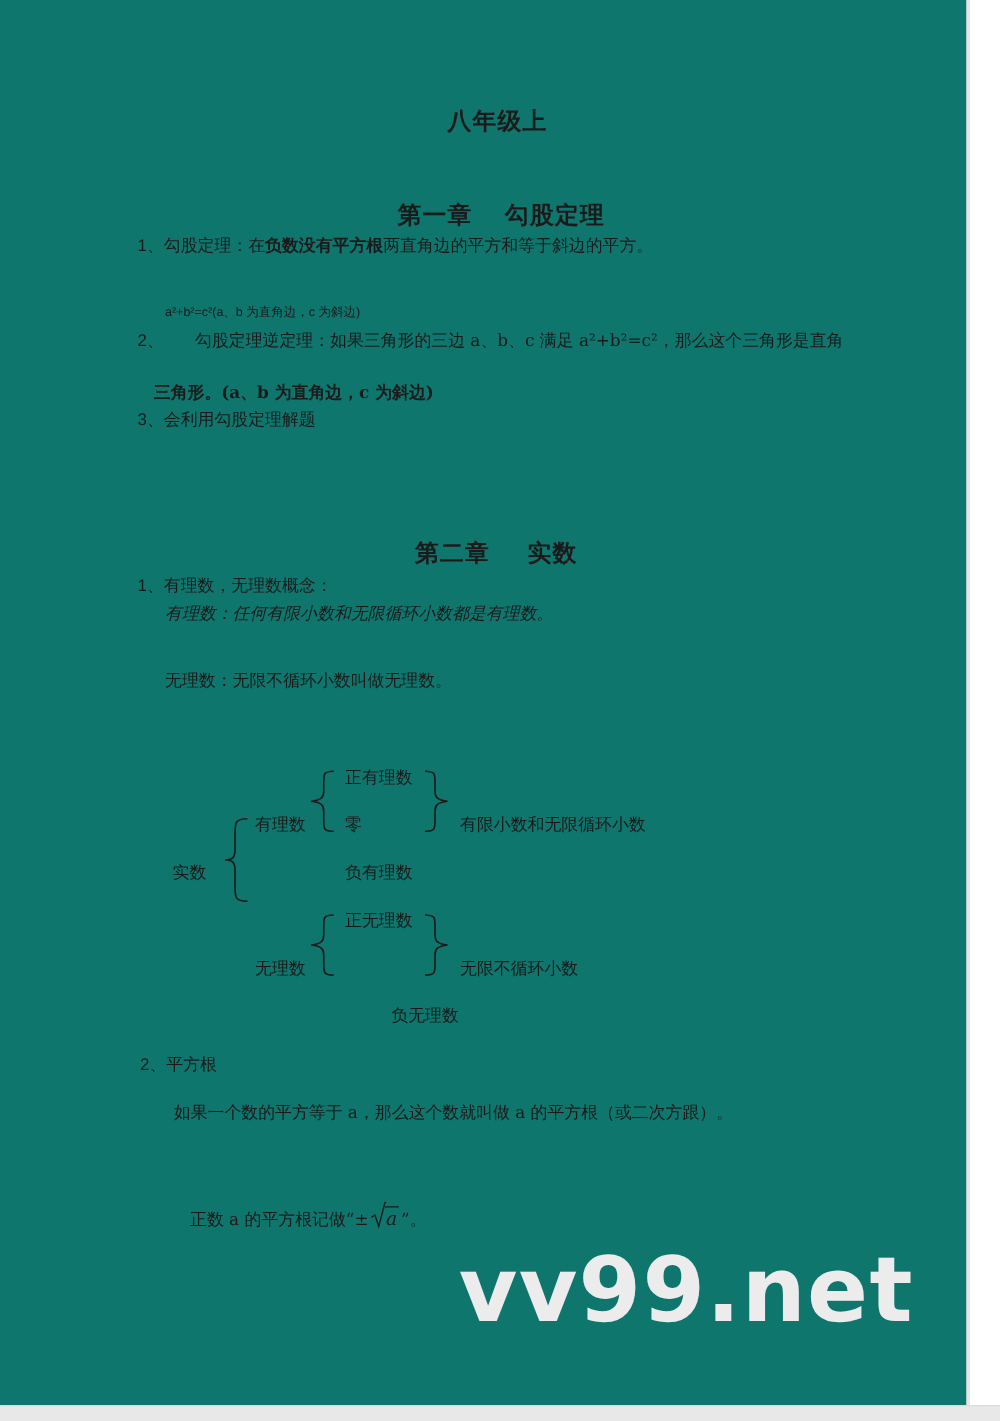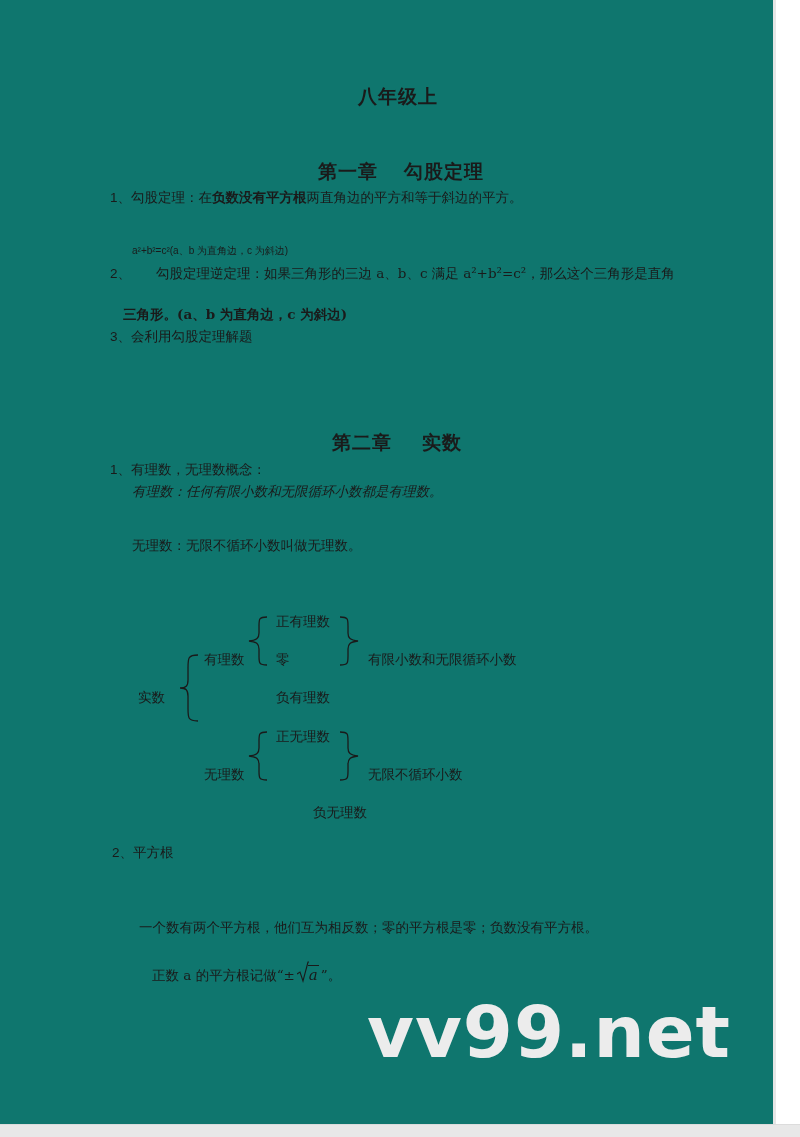--- a/index.html
+++ b/index.html
@@ -162,21 +162,21 @@
         <path d="M2 1 C 10 1, 10 3, 10 10 L 10 17 C 10 22, 12 24, 20 25 C 12 26, 10 28, 10 33 L 10 40 C 10 47, 10 49, 2 49" fill="none" stroke="#1a1a1a" stroke-width="1.3"></path>
       </svg>
     </div>
 
     <div class="abs tree-text" style="left:368px; top:766px;">无限不循环小数</div>
   </div>
 
   <div class="abs body-text" style="left:112px; top:842px;">
     <span class="mixed">2、</span><span>平方根</span>
   </div>
-  <div class="abs body-text" style="left:139px; top:917px;">一个数有两个平方根，他们互为相反数；零的平方根是零；负数没有平方根。</div>
+  <div class="abs body-text" style="left:139px; top:880px;">如果一个数的平方等于 a，那么这个数就叫做 a 的平方根（或二次方跟）。</div>
   <div class="abs body-text" style="left:152px; top:965px;">
     <span>正数 a 的平方根记做“</span><span>±</span><span class="sqrt-wrap"><span class="radical"><svg width="12" height="22" viewBox="0 0 12 22">
             <path d="M0 13 L3 11 L6 20 L11 1 L12 1" fill="none" stroke="#1a1a1a" stroke-width="1.1"></path>
           </svg></span><span class="radicand">a</span></span><span>”。</span>
   </div>
 
   <div class="abs watermark" style="left:367px; top:990px;">vv99.net</div>
 
   <div class="right-edge"></div>
 </div>

